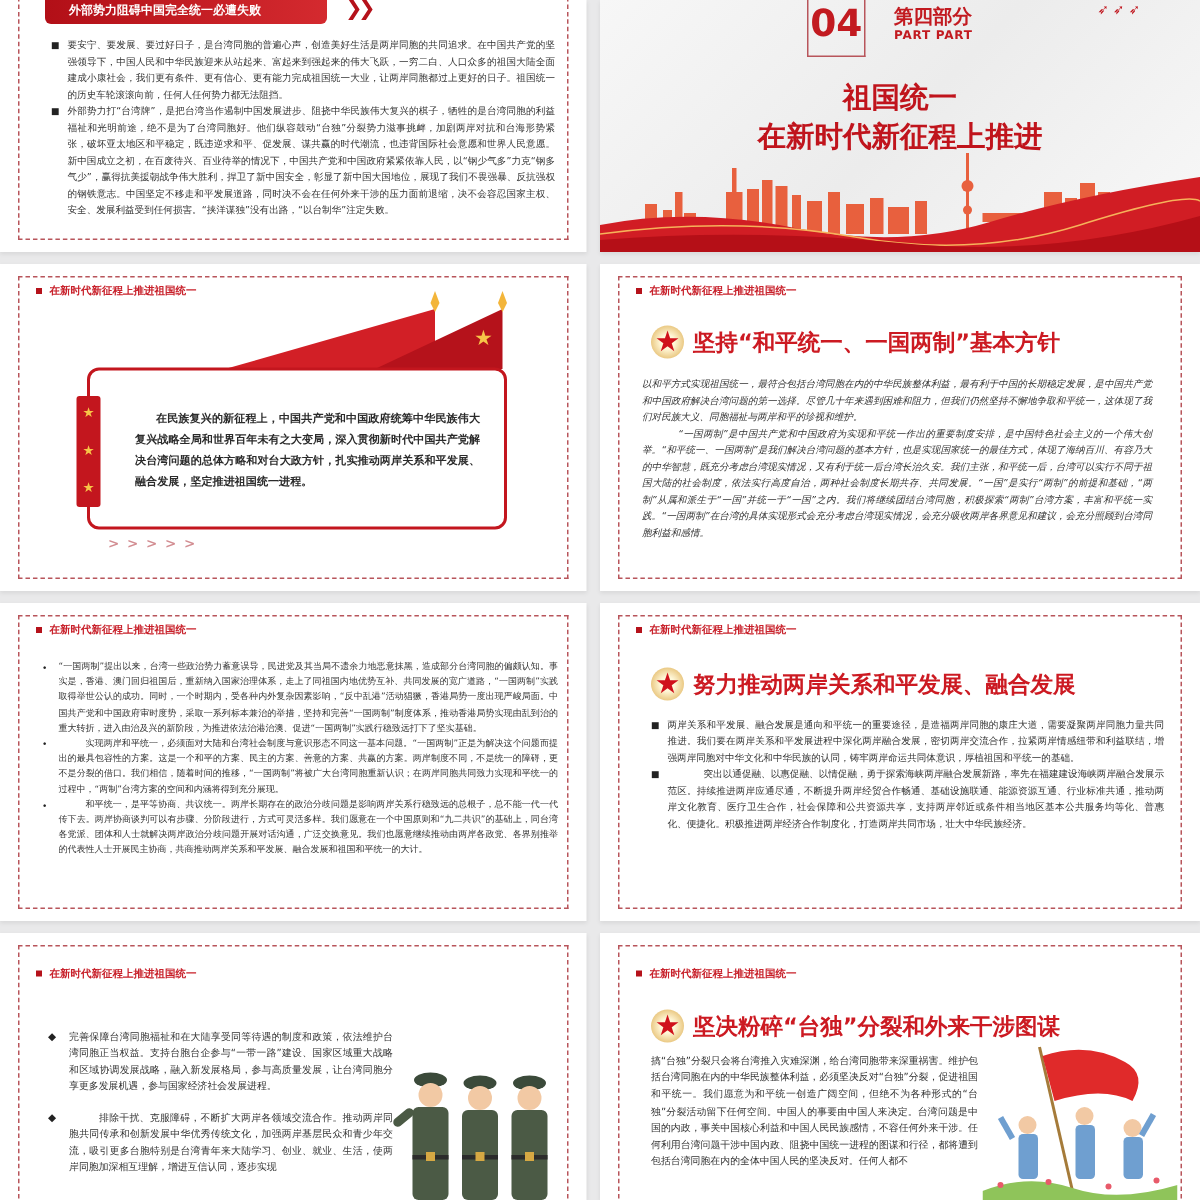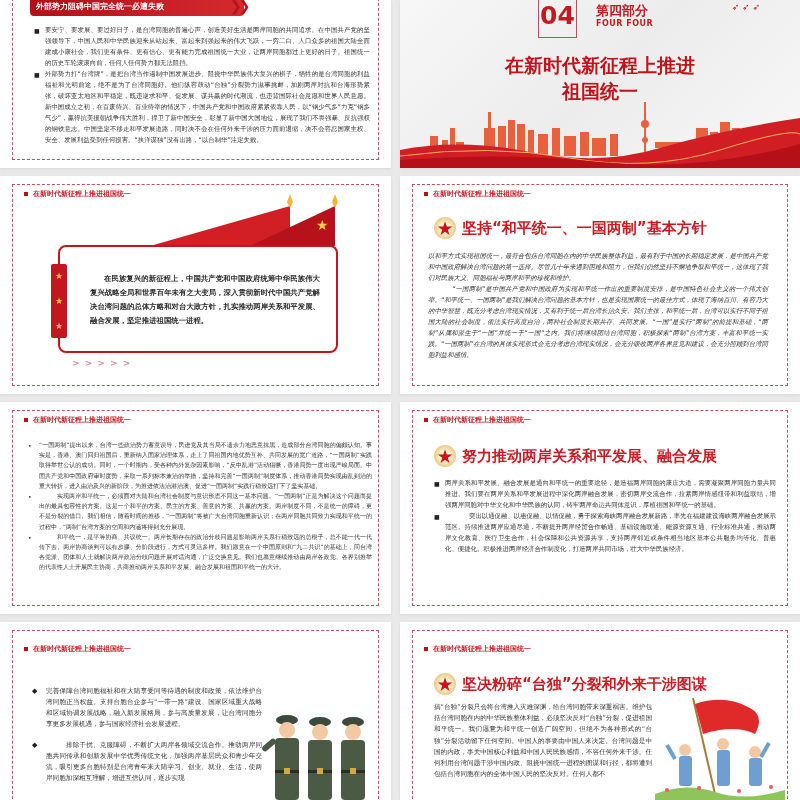--- a/index.html
+++ b/index.html
@@ -43,23 +43,23 @@
     width: 22px; height: 22px; border-radius: 50%;
     background: radial-gradient(circle, #fff7d8 30%, #e8c47b 75%, #c9973d 100%);
     display: flex; align-items: center; justify-content: center;
     color: #d0111b; font-size: 19px; line-height: 22px;
   }
   .heading-star .ht { font-size: 15px; font-weight: bold; color: #cc1a22; white-space: nowrap; }
 
   
   #s1 { left: 0; top: 0; width: 391px; height: 168px; }
   #s1 .title-pill {
-    position: absolute; left: 30px; top: 0; width: 214px; height: 16px;
+    position: absolute; left: 30px; top: 0; width: 188px; height: 16px;
     background: linear-gradient(90deg, #b20f17, #d42a2f);
-    color: #fff; font-size: 8px; font-weight: bold; line-height: 14px; padding-left: 6px;
+    color: #fff; font-size: 8px; font-weight: bold; line-height: 14px; padding-left: 16px;
     border-radius: 0 0 4px 4px;
   }
   #s1 .arrows { position: absolute; left: 230px; top: -2px; color: #b5121b; font-size: 14px; font-weight: bold; letter-spacing: -3px; }
   #s1 .body { position: absolute; left: 34px; top: 25px; width: 336px; }
 
   
   #s2 { left: 400px; top: 0; width: 400px; height: 168px;
         background: linear-gradient(135deg, #f7f7f7 0%, #ececec 50%, #f8f8f8 100%); }
   #s2 .num-box {
     position: absolute; left: 138px; top: 0; width: 39px; height: 38px;
@@ -129,25 +129,25 @@
     <div class="bullet-row">
       <span class="b">■</span>
       <p class="para">外部势力打“台湾牌”，是把台湾当作遏制中国发展进步、阻挠中华民族伟大复兴的棋子，牺牲的是台湾同胞的利益福祉和光明前途，绝不是为了台湾同胞好。他们纵容鼓动“台独”分裂势力滋事挑衅，加剧两岸对抗和台海形势紧张，破坏亚太地区和平稳定，既违逆求和平、促发展、谋共赢的时代潮流，也违背国际社会意愿和世界人民意愿。新中国成立之初，在百废待兴、百业待举的情况下，中国共产党和中国政府紧紧依靠人民，以“钢少气多”力克“钢多气少”，赢得抗美援朝战争伟大胜利，捍卫了新中国安全，彰显了新中国大国地位，展现了我们不畏强暴、反抗强权的钢铁意志。中国坚定不移走和平发展道路，同时决不会在任何外来干涉的压力面前退缩，决不会容忍国家主权、安全、发展利益受到任何损害。“挟洋谋独”没有出路，“以台制华”注定失败。</p>
     </div>
   </div>
 </div>
 
 <div class="slide" id="s2">
   <div class="num-box">04</div>
   <div class="part-cn">第四部分</div>
-  <div class="part-en">FOUR FOUR</div>
+  <div class="part-en">PART PART</div>
   <div class="birds">➶ ➶ ➶</div>
   <div class="main-title">
+    <div>祖国统一</div>
     <div>在新时代新征程上推进</div>
-    <div>祖国统一</div>
   </div>
   <svg class="skyline" width="400" height="70" viewBox="0 0 400 70">
     <g fill="#e8512b" opacity="0.9">
       <rect x="30" y="38" width="8" height="20"></rect>
         <rect x="42" y="42" width="6" height="16"></rect>
       <rect x="50" y="30" width="5" height="28"></rect>
         <rect x="56" y="44" width="8" height="14"></rect>
       <rect x="88" y="14" width="3" height="44"></rect>
         <rect x="84" y="30" width="11" height="28"></rect>
       <rect x="98" y="28" width="8" height="30"></rect>

